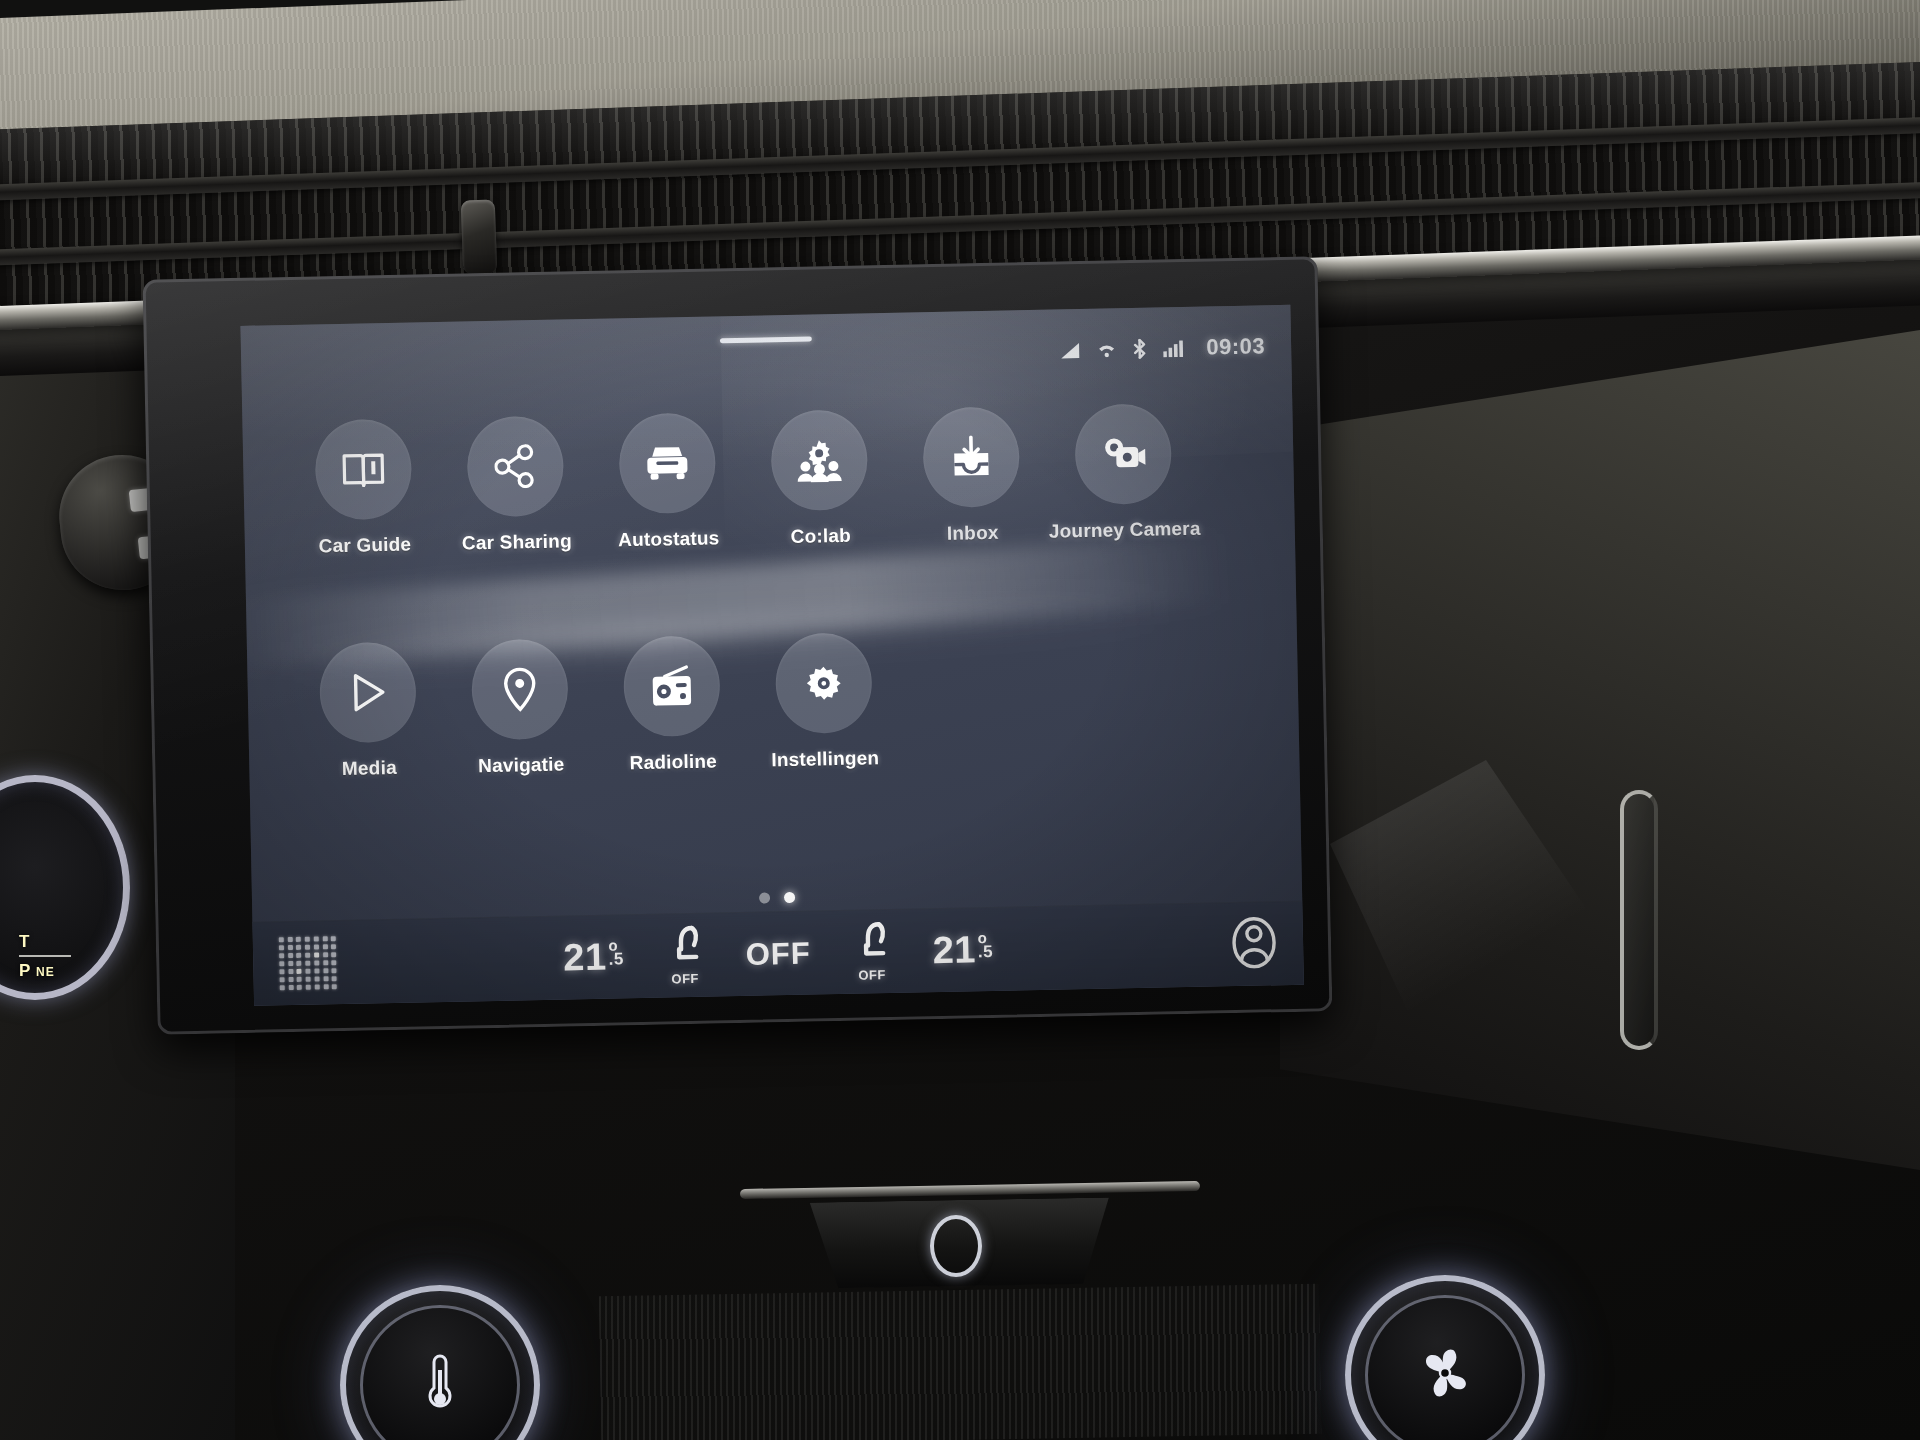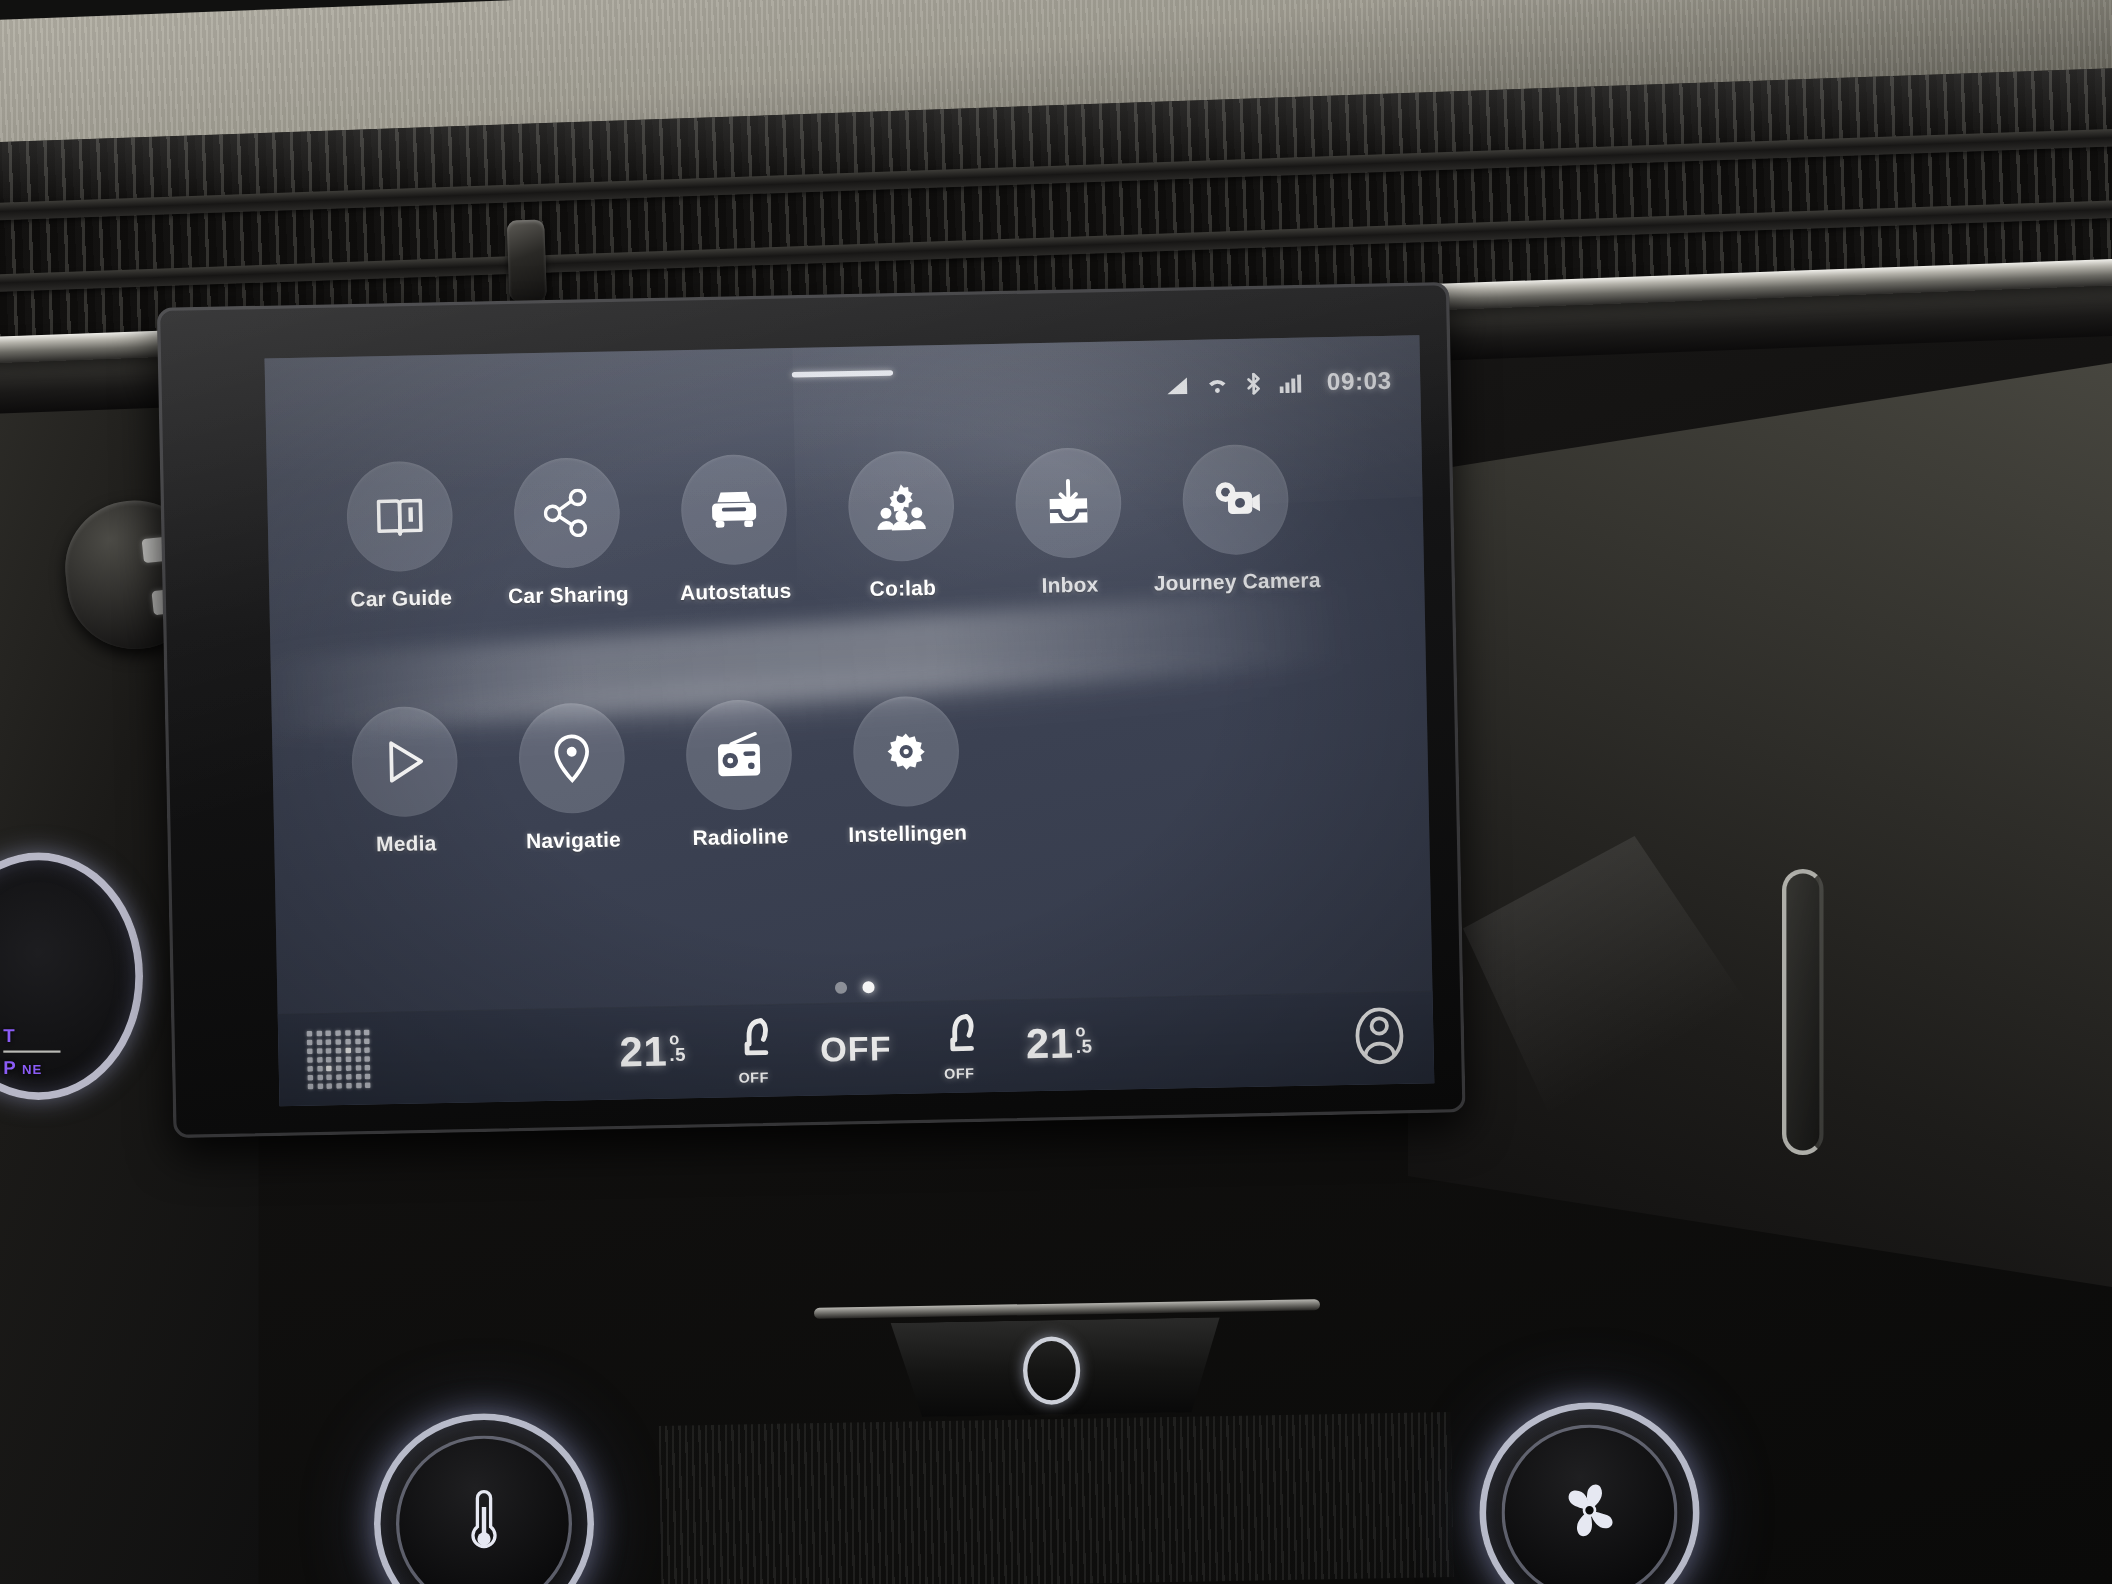--- a/index.html
+++ b/index.html
@@ -123,22 +123,22 @@
   .mirror-dot.m2{ left:76px; top:84px; }
 
   .start-ring{
     position:absolute; left:-60px; top:775px; width:190px; height:225px;
     border-radius:50%;
     border:7px solid rgba(198,198,215,.92);
     box-shadow: 0 0 22px rgba(170,175,220,.5), inset 0 0 18px rgba(150,155,200,.28);
     background: radial-gradient(circle at 50% 40%, #1d1d20, #0b0b0c);
   }
   .start-label{
-    position:absolute; left:3px; top:930px; width:110px;
-    color:#8b5cf6; font-size:17px; font-weight:700; letter-spacing:.6px;
+    position:absolute; left:19px; top:930px; width:110px;
+    color:#fef9c3; font-size:17px; font-weight:700; letter-spacing:.6px;
     line-height:23px; text-shadow:0 0 4px rgba(0,0,0,.9);
   }
   .start-label .rule{
     display:block; height:2px; background:#b9b9b4; margin:2px 0 2px 0; width:52px;
   }
   .start-label .small{ font-size:12px; letter-spacing:1px; }
 
   
 
   .bezel{

